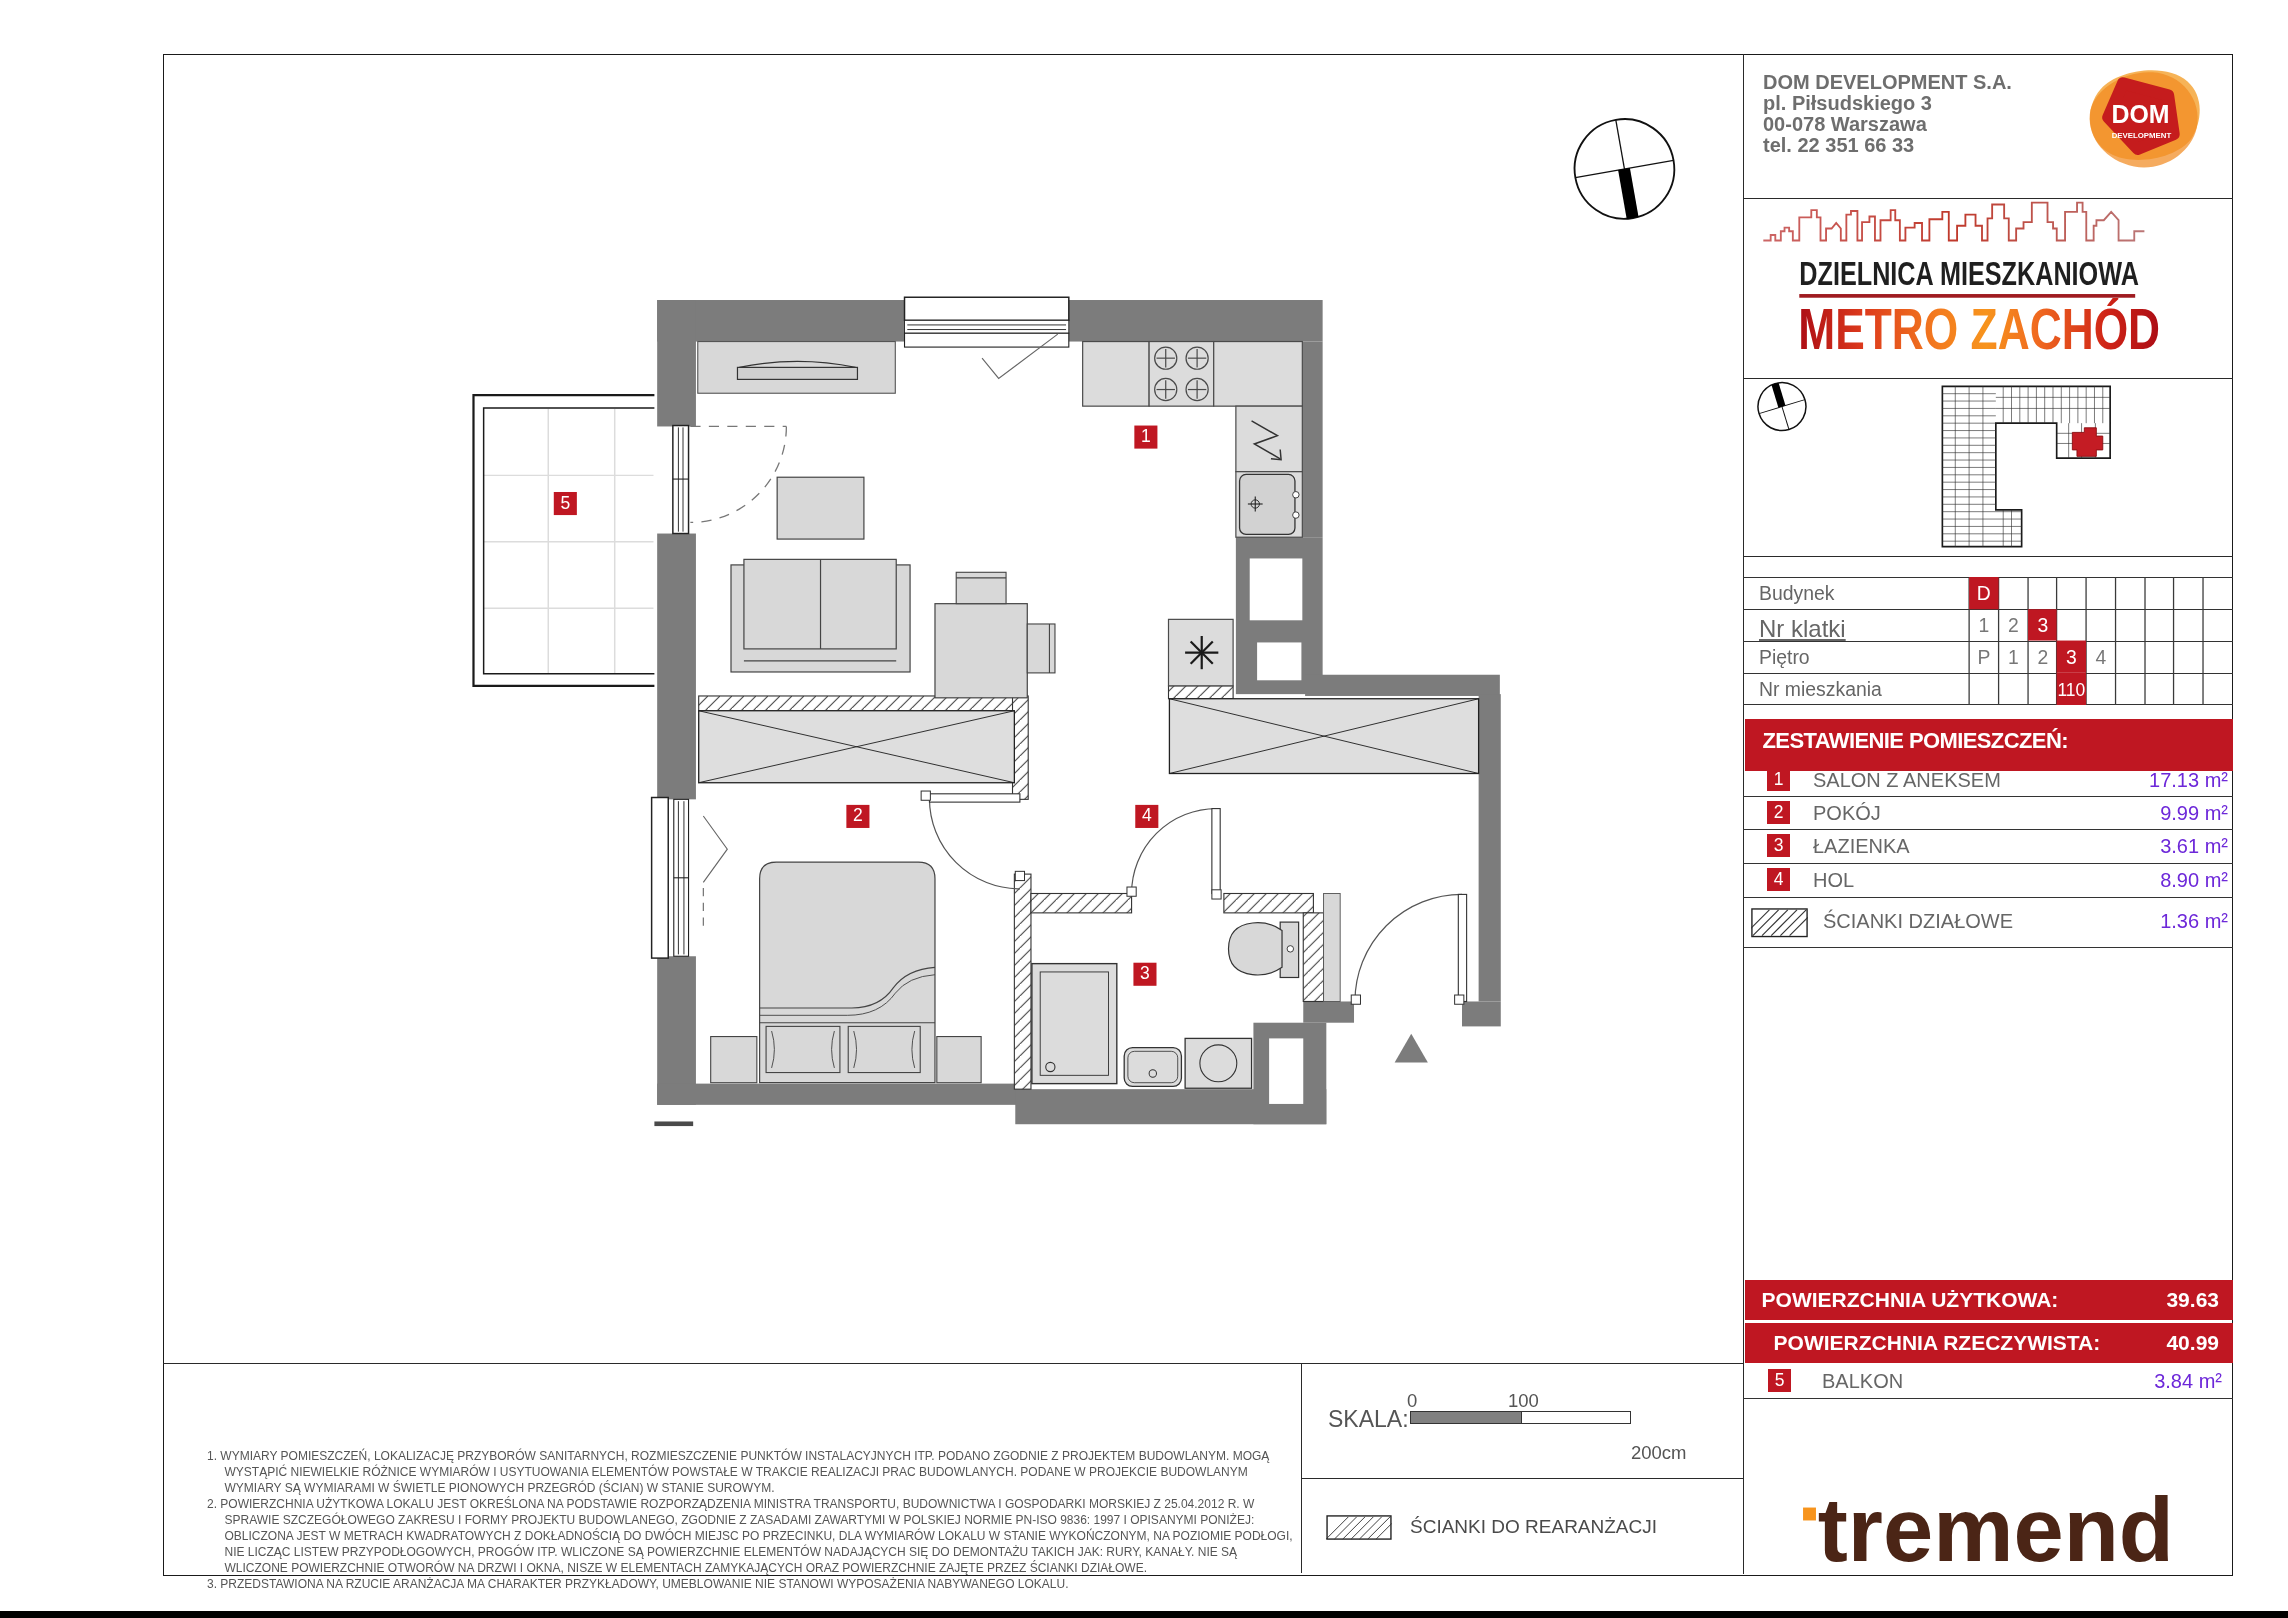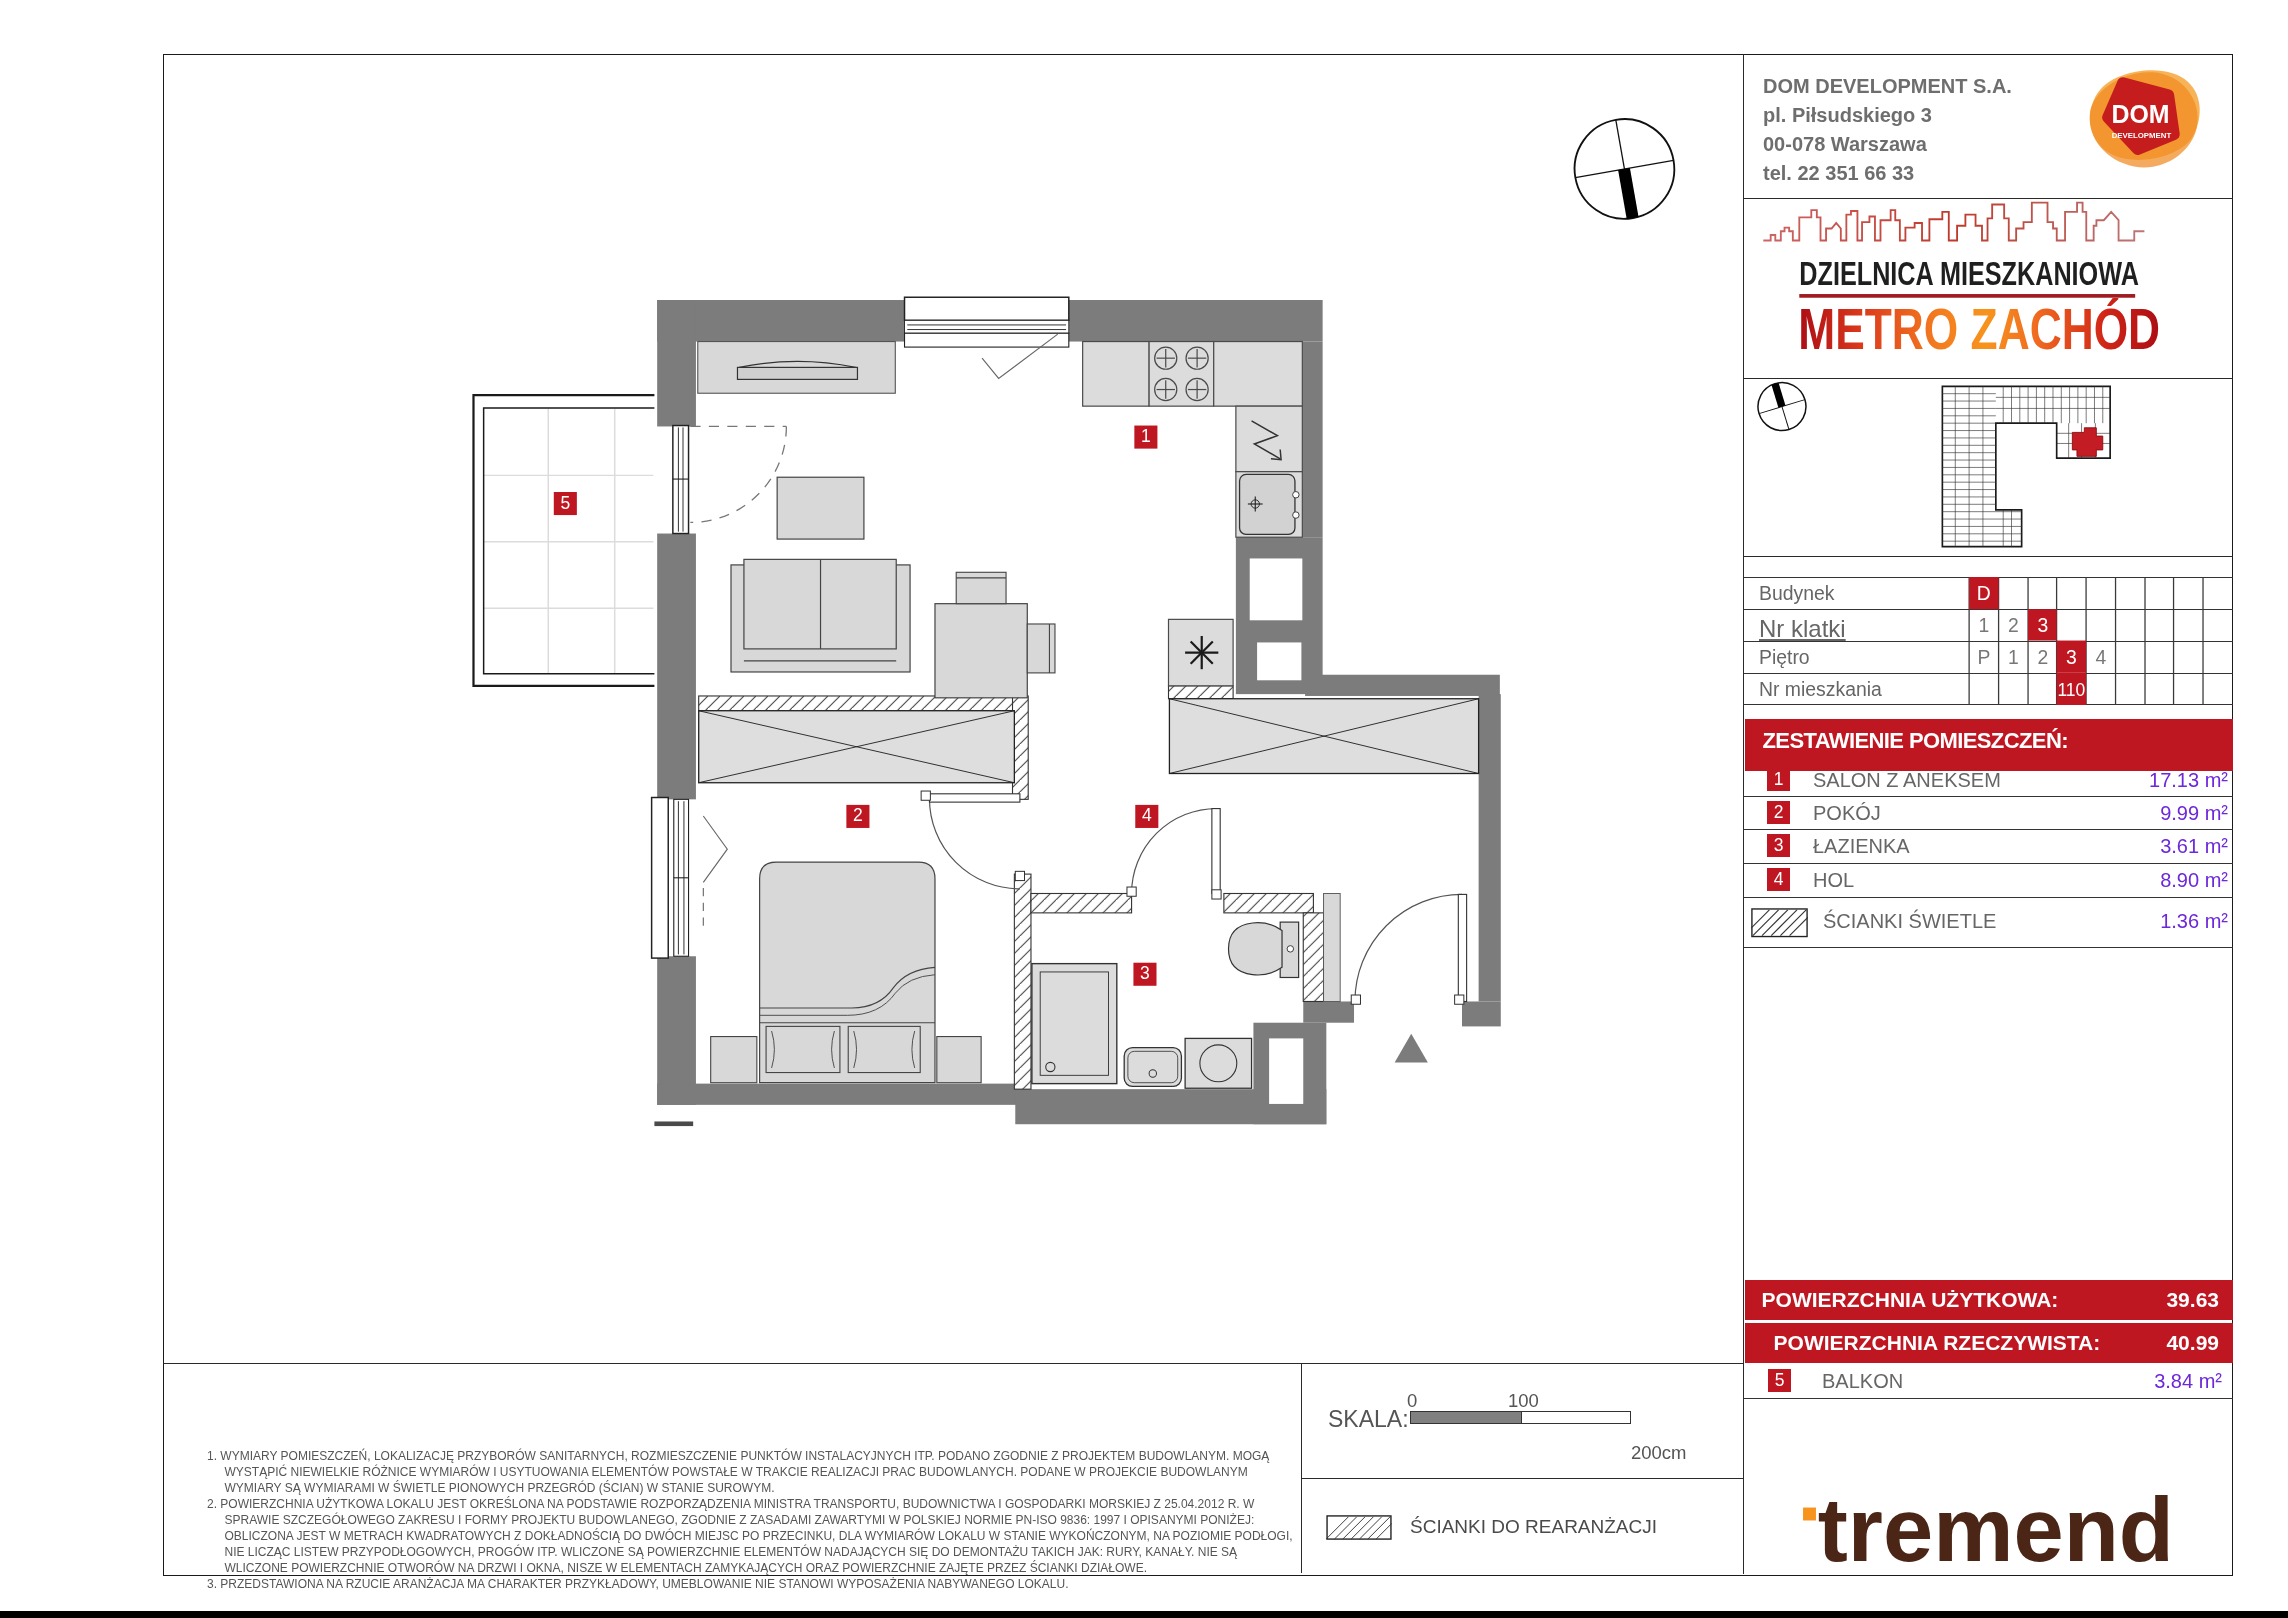--- a/index.html
+++ b/index.html
@@ -37,21 +37,21 @@
 <div class="hline thin" style="left:1743px;top:641px;width:490px;"></div>
 <div class="hline thin" style="left:1743px;top:673px;width:490px;"></div>
 <div class="hline thin" style="left:1743px;top:704px;width:490px;"></div>
 <div class="hline thin" style="left:1743px;top:796px;width:490px;"></div>
 <div class="hline thin" style="left:1743px;top:829px;width:490px;"></div>
 <div class="hline thin" style="left:1743px;top:863px;width:490px;"></div>
 <div class="hline thin" style="left:1743px;top:897px;width:490px;"></div>
 <div class="hline thin" style="left:1743px;top:947px;width:490px;"></div>
 <div class="hline thin" style="left:1743px;top:1398px;width:490px;"></div>
 
-<div class="abs" style="left:1763px;top:72px;font-size:20px;font-weight:bold;color:#6e6e6e;line-height:29px;">
+<div class="abs" style="left:1763px;top:72px;font-size:20px;font-weight:bold;color:#6e6e6e;line-height:21px;">
 DOM DEVELOPMENT S.A.<br>pl. Piłsudskiego 3<br>00-078 Warszawa<br>tel. 22 351 66 33
 </div>
 
 <svg class="abs" style="left:2075px;top:61px;" width="131" height="113" viewBox="0 0 142 122">
   <path d="M28,30 C48,8 100,2 122,22 C140,38 138,66 126,84 C110,106 62,114 38,100 C12,85 10,50 28,30 Z" fill="#f5ab45" opacity="0.9"></path>
   <path d="M16,58 C18,32 52,10 84,12 C116,14 138,42 132,72 C126,100 94,120 64,114 C34,108 14,84 16,58 Z" fill="#f18a21" opacity="0.72"></path>
   <path d="M52,24 L101,37 L107,79 L68,95 L36,61 Z" fill="#c3161c" stroke="#c3161c" stroke-width="13" stroke-linejoin="round" opacity="0.95"></path>
   <text x="71" y="67" text-anchor="middle" font-family="Liberation Sans, sans-serif" font-weight="bold" font-size="27" fill="#fff">DOM</text>
   <text x="72" y="83" text-anchor="middle" font-family="Liberation Sans, sans-serif" font-weight="bold" font-size="8.5" fill="#fff">DEVELOPMENT</text>
 </svg>
@@ -107,21 +107,21 @@
   <rect x="1" y="1" width="60" height="30" fill="#fff" stroke="#222" stroke-width="1.5"></rect>
   <g stroke="#333" stroke-width="1.2">
     <line x1="2" y1="30" x2="30" y2="2"></line>
       <line x1="12" y1="30" x2="40" y2="2"></line>
       <line x1="22" y1="30" x2="50" y2="2"></line>
       <line x1="32" y1="30" x2="60" y2="2"></line>
       <line x1="-4" y1="26" x2="20" y2="2"></line>
       <line x1="42" y1="30" x2="62" y2="10"></line>
   </g>
 </svg>
-<div class="rowname" style="left:1823px;top:910px;">ŚCIANKI ŚWIETLE</div>
+<div class="rowname" style="left:1823px;top:910px;">ŚCIANKI DZIAŁOWE</div>
 <div class="rowval" style="top:910px;">1.36 m²</div>
 
 <div class="redband" style="top:1280px;height:40px;font-size:21px;line-height:40px;"><span style="margin-left:16.6px;">POWIERZCHNIA UŻYTKOWA:</span><span style="position:absolute;right:14px;">39.63</span></div>
 <div class="redband" style="top:1323px;height:40px;font-size:21px;line-height:40px;"><span style="margin-left:16.6px;padding-left:12px;">POWIERZCHNIA RZECZYWISTA:</span><span style="position:absolute;right:14px;">40.99</span></div>
 
 <div class="redsq" style="left:1768px;top:1369px;">5</div>
 <div class="rowname" style="left:1822px;top:1370px;">BALKON</div>
 <div class="rowval" style="top:1370px;right:67px;">3.84 m²</div>
 
 <svg class="abs" style="left:1744px;top:1478px;" width="489" height="96" viewBox="0 0 530 104">

